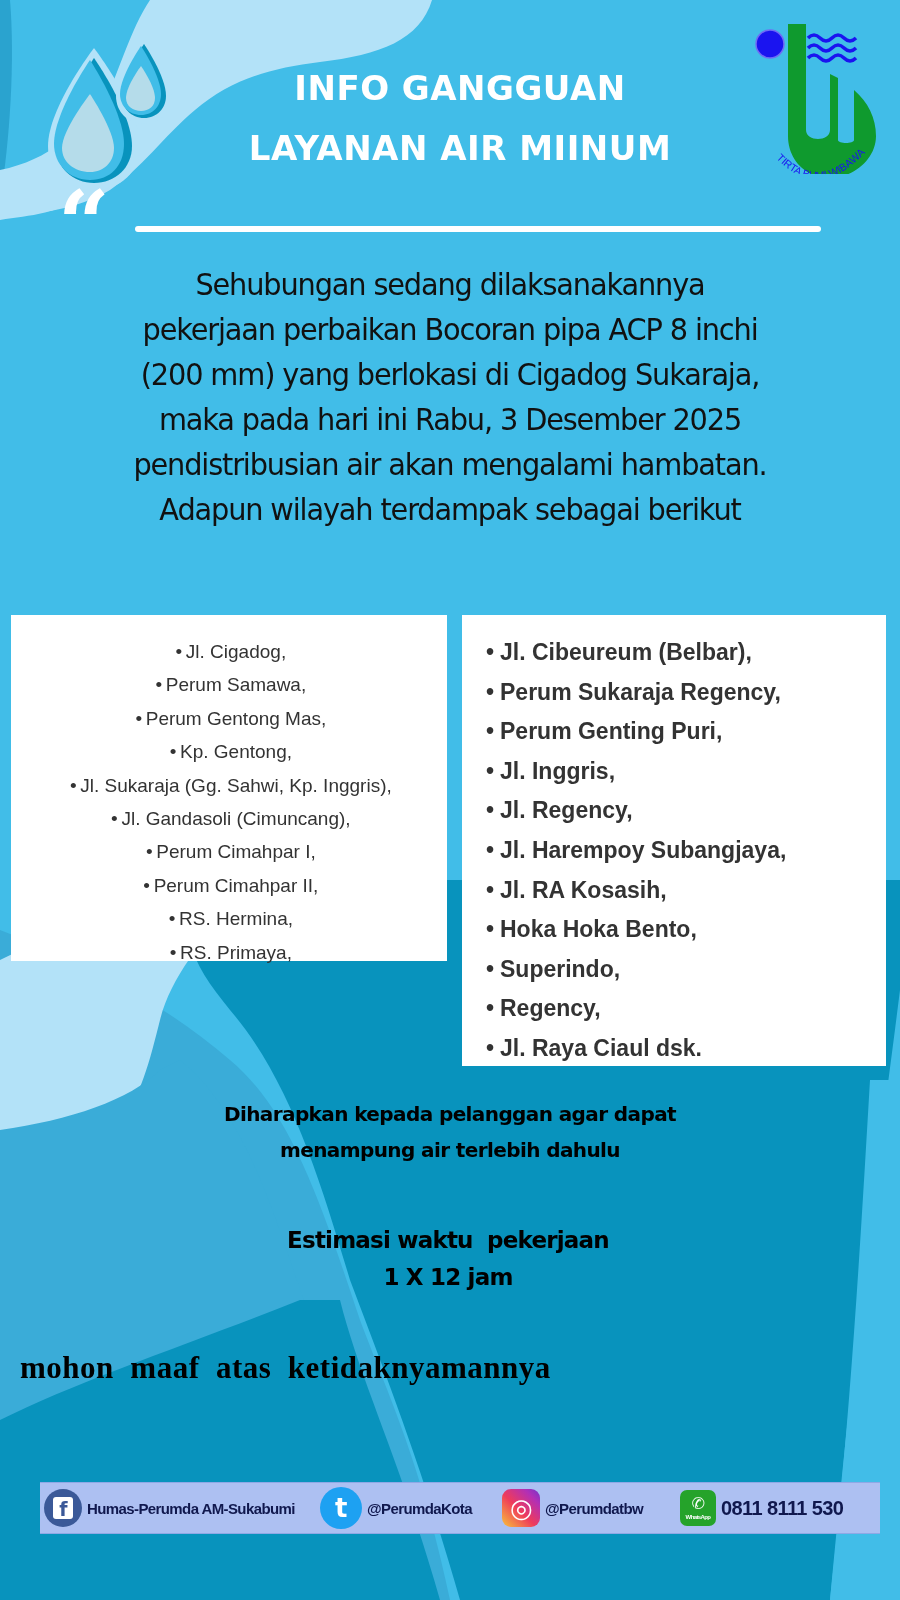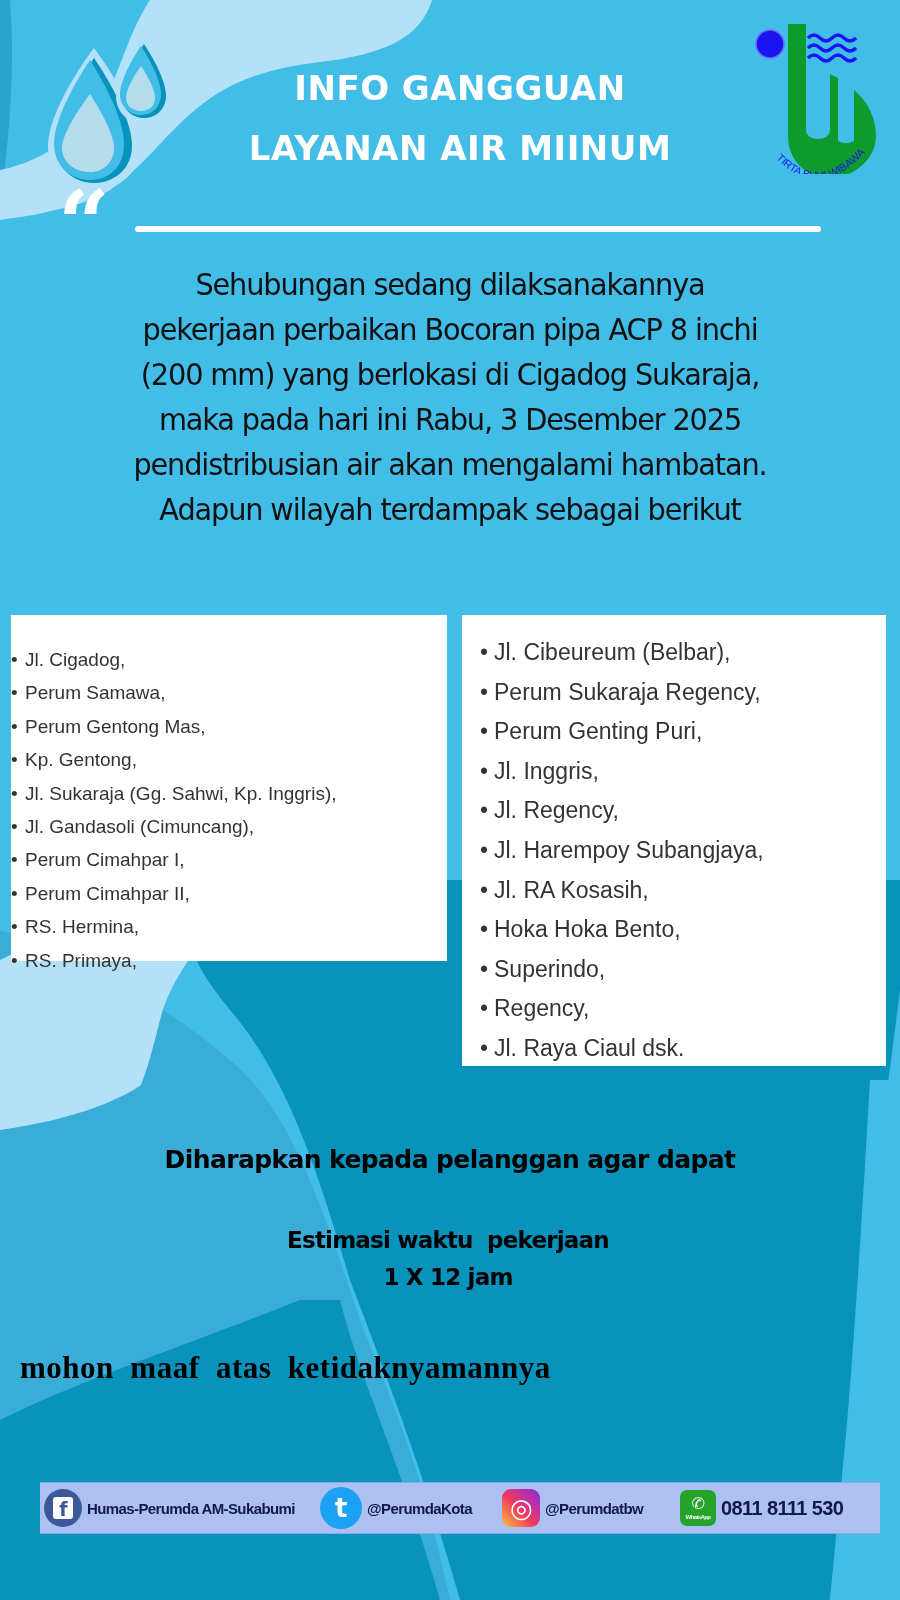--- a/index.html
+++ b/index.html
@@ -3,27 +3,27 @@
 <meta charset="utf-8">
 <style>
   html,body{margin:0;padding:0;}
   body{width:900px;height:1600px;position:relative;overflow:hidden;background:#41bde8;font-family:"Liberation Sans",sans-serif;}
   .bg{position:absolute;inset:0;z-index:0;}
   .title{position:absolute;left:200px;top:58px;width:520px;text-align:center;color:#fff;font-family:"DejaVu Sans",sans-serif;font-weight:bold;font-size:34px;line-height:60px;letter-spacing:0.5px;z-index:2;}
   .quote-mark{position:absolute;left:58px;top:178px;color:#fff;font-family:"DejaVu Serif",serif;font-weight:bold;font-size:90px;line-height:90px;z-index:2;}
   .rule{position:absolute;left:135px;top:226px;width:686px;height:6px;background:#fff;border-radius:3px;z-index:2;}
   .para{position:absolute;left:10px;top:262px;width:880px;text-align:center;color:#111;font-family:"DejaVu Sans",sans-serif;font-size:30px;line-height:45px;letter-spacing:-1.2px;z-index:2;transform:scaleX(0.96);transform-origin:center top;}
   .box{position:absolute;background:#fff;z-index:2;font-family:"Liberation Sans",sans-serif;color:#333;}
-  .box-left{left:11px;top:615px;width:436px;height:346px;padding-top:28px;box-sizing:border-box;}
+  .box-left{left:11px;top:615px;width:436px;height:346px;padding-top:20px;box-sizing:border-box;text-align:center;}
   .box-right{left:462px;top:615px;width:424px;height:451px;padding-top:18px;box-sizing:border-box;}
   .box ul{list-style:none;margin:0;padding:0;}
   .box-left li{font-size:19px;line-height:33.4px;padding-left:0;}
-  .box-right li{font-size:23px;line-height:39.6px;padding-left:18px;}
+  .box-right li{font-size:23px;line-height:39.6px;padding-left:24px;font-weight:bold;}
   .box li .b{display:inline-block;width:14px;}
-  .notice{position:absolute;left:40px;top:1096px;width:820px;text-align:center;color:#000;font-family:"DejaVu Sans",sans-serif;font-weight:bold;font-size:25px;line-height:36px;letter-spacing:-0.6px;z-index:2;margin-top:46px;}
+  .notice{position:absolute;left:40px;top:1096px;width:820px;text-align:center;color:#000;font-family:"DejaVu Sans",sans-serif;font-weight:bold;font-size:20px;line-height:36px;letter-spacing:-0.6px;z-index:2;}
   .estimate{position:absolute;left:188px;top:1222px;width:520px;text-align:center;color:#000;font-family:"DejaVu Sans",sans-serif;font-weight:bold;font-size:23px;line-height:37px;letter-spacing:-0.8px;z-index:2;}
   .apology{position:absolute;left:20px;top:1348px;width:860px;text-align:left;color:#000;font-family:Liberation Serif, serif;font-weight:bold;font-size:31px;line-height:40px;letter-spacing:0.5px;z-index:2;}
   .footer{position:absolute;left:40px;top:1482px;width:840px;height:50px;background:#adc0f2;z-index:2;display:flex;align-items:center;border-top:1px solid #8fa8e6;border-bottom:1px solid #8fa8e6;}
   .f-item{display:flex;align-items:center;gap:5px;color:#10184e;font-family:"Liberation Sans",sans-serif;font-weight:bold;font-size:15px;letter-spacing:-0.6px;position:absolute;}
   .f-icon{width:38px;height:38px;display:flex;align-items:center;justify-content:center;color:#fff;font-weight:bold;font-family:"DejaVu Sans",sans-serif;}
   .logo{position:absolute;left:752px;top:24px;width:130px;height:150px;z-index:2;}
 </style>
 </head>
 <body>
 
@@ -112,20 +112,21 @@
     <li><span class="b">•</span><span>Jl. RA Kosasih,</span></li>
     <li><span class="b">•</span><span>Hoka Hoka Bento,</span></li>
     <li><span class="b">•</span><span>Superindo,</span></li>
     <li><span class="b">•</span><span>Regency,</span></li>
     <li><span class="b">•</span><span>Jl. Raya Ciaul dsk.</span></li>
   </ul>
 </div>
 
 <div class="notice">
   <div>Diharapkan kepada pelanggan agar dapat</div>
+  <div>menampung air terlebih dahulu</div>
 </div>
 
 <div class="estimate">
   <div style="white-space:pre;">Estimasi waktu  pekerjaan</div>
   <div>1 X 12 jam</div>
 </div>
 
 <div class="apology" style="white-space:pre;">mohon  maaf  atas  ketidaknyamannya</div>
 
 <div class="footer">

